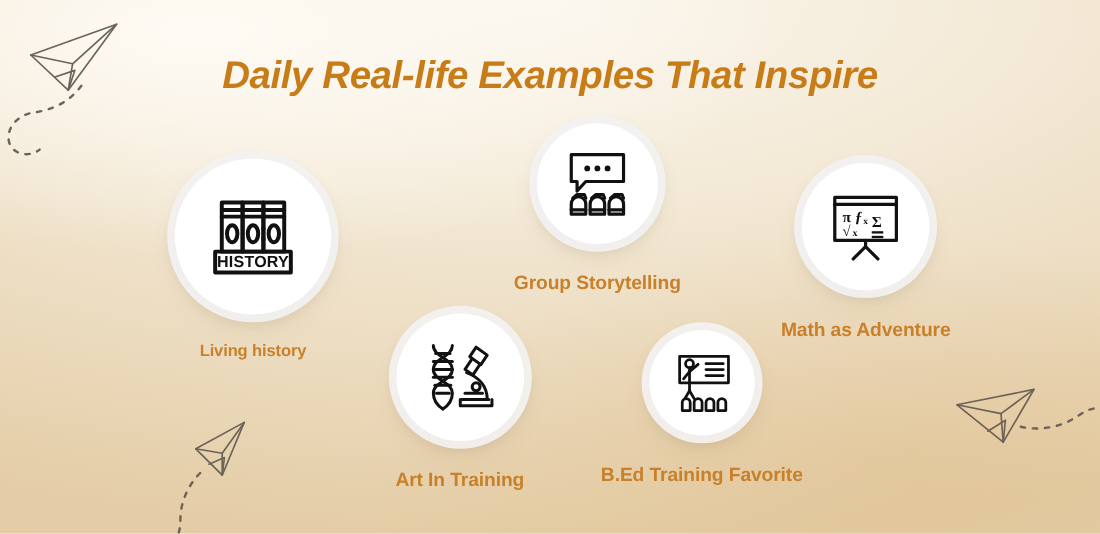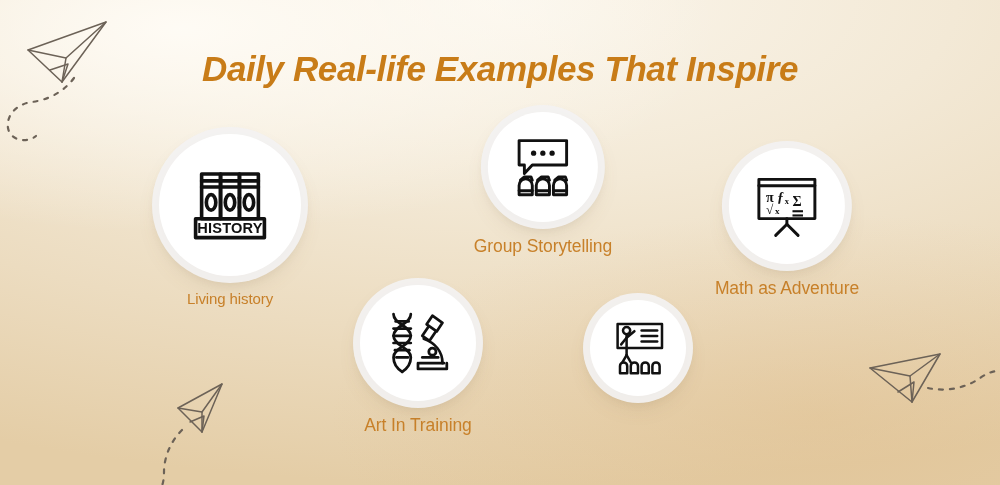--- a/index.html
+++ b/index.html
@@ -62,30 +62,30 @@
     box-shadow:
       0 0 0 7px rgba(243,242,242,0.92),
       0 4px 12px rgba(120,100,70,0.20),
       0 10px 22px rgba(120,100,70,0.13);
     display: flex;
     align-items: center;
     justify-content: center;
   }
   .bubble svg { display: block; }
   .caption {
-    margin-top: 14px;
+    margin-top: 25px;
     font-size: 17.5px;
-    font-weight: 400;
+    font-weight: 700;
     color: #c8812a;
     white-space: nowrap;
     letter-spacing: -0.1px;
   }
 
   
-  #node-living-history { left: 230px; top: 134px; transform: translateX(-50%); }
+  #node-living-history { left: 230px; top: 144px; transform: translateX(-50%); }
   #node-living-history .bubble { width: 142px; height: 142px; }
   #node-living-history .caption { font-size: 15px; }
 
   #node-group-storytelling { left: 543px; top: 112px; transform: translateX(-50%); }
   #node-group-storytelling .bubble { width: 110px; height: 110px; }
 
   #node-math-adventure { left: 787px; top: 148px; transform: translateX(-50%); }
   #node-math-adventure .bubble { width: 116px; height: 116px; }
 
   #node-art-science { left: 418px; top: 285px; transform: translateX(-50%); }
@@ -296,15 +296,16 @@
             <path d="M31,62 L38,74"></path>
 
             <path d="M20,80 a6,6 0 0 1 12,0 v12 h-12 Z"></path>
             <path d="M38,80 a6,6 0 0 1 12,0 v12 h-12 Z"></path>
             <path d="M56,80 a6,6 0 0 1 12,0 v12 h-12 Z"></path>
             <path d="M74,80 a6,6 0 0 1 12,0 v12 h-12 Z"></path>
           </g>
         </svg>
       </span>
     </div>
+    <div class="caption">B.Ed Training Favorite</div>
   </div>
 
 </div>
 
 </body></html>

